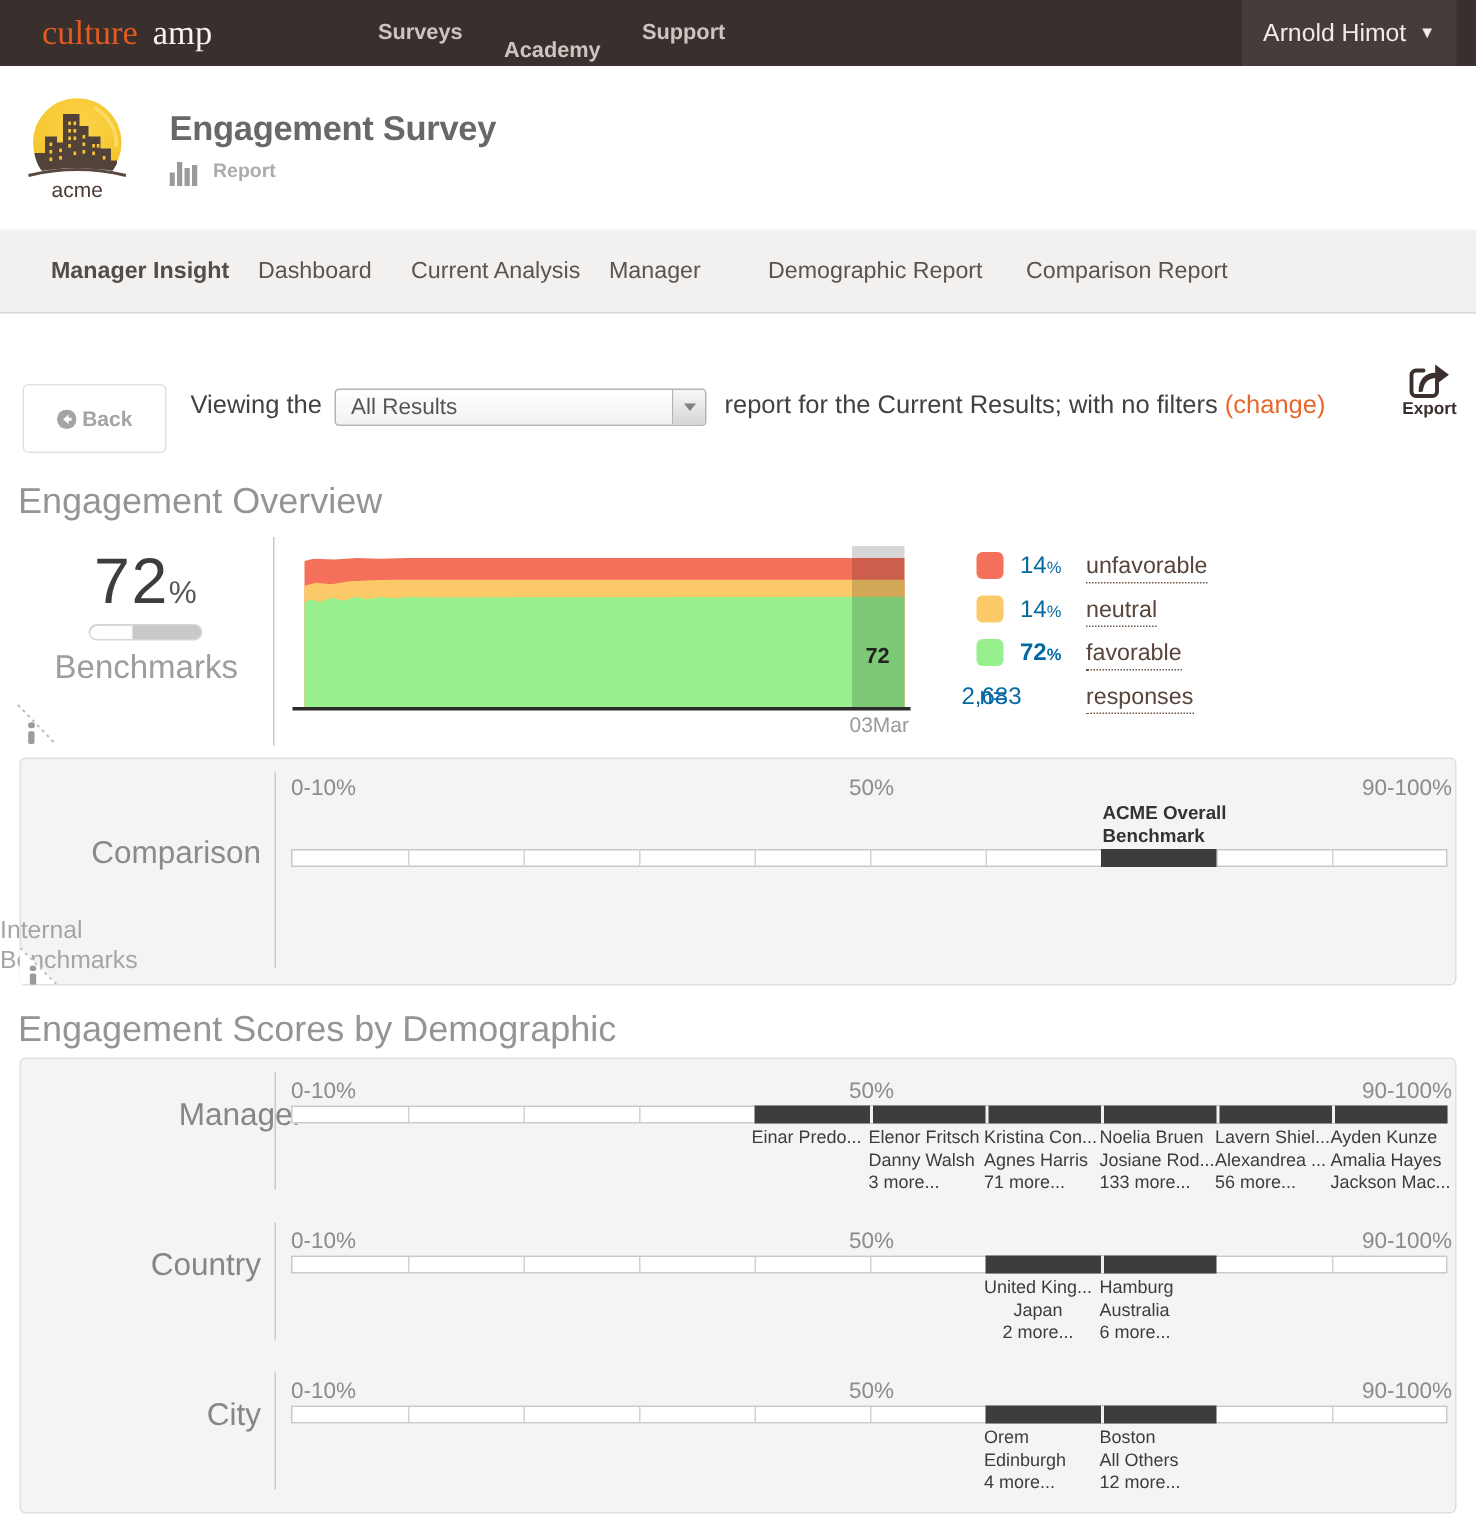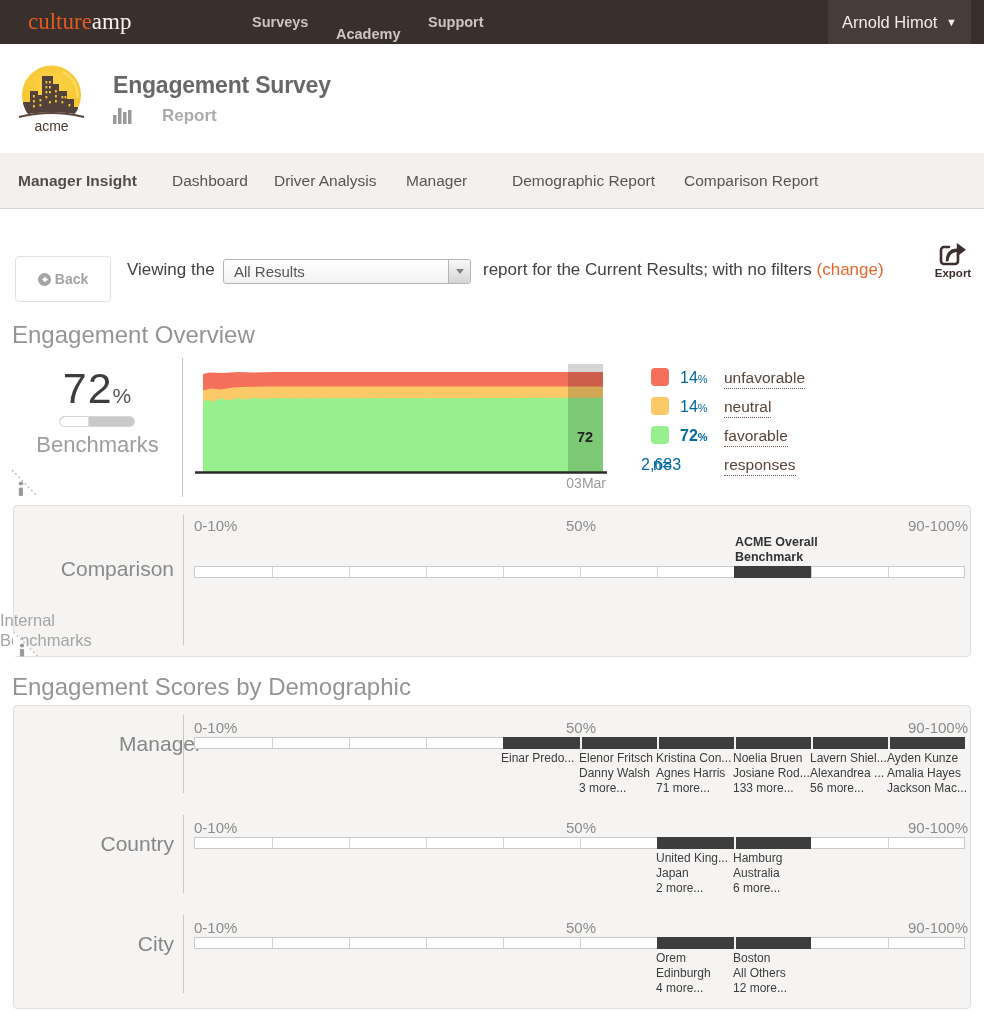--- a/index.html
+++ b/index.html
@@ -3,34 +3,34 @@
 <meta charset="utf-8">
 <style>
 * { margin:0; padding:0; box-sizing:border-box; }
 html,body { width:984px; height:1014px; background:#fff; font-family:"Liberation Sans", sans-serif; overflow:hidden; position:relative; }
 .abs { position:absolute; }
 
 
 #topbar { position:absolute; left:0; top:0; width:984px; height:44px; background:#39302e; }
 #logo { position:absolute; left:28px; top:9px; font-family:"Liberation Serif", serif; font-size:23px; letter-spacing:0px; }
 #logo .c { color:#e15a22; }
-#logo .a { color:#f7f2ec; }
+#logo .a { color:#f7f2ec;margin-left:10px; }
 .navitem { position:absolute; top:0; height:44px; line-height:44px; color:#ccc5c0; font-size:14.5px; font-weight:bold; }
 #userbox { position:absolute; left:828px; top:0; width:143px; height:44px; background:#463c3a; color:#f2ece7; font-size:16.5px; line-height:44px; text-align:center; }
 #userbox .caret { font-size:11px; position:relative; top:-2px; margin-left:4px; }
 
 
 #title { position:absolute; left:113px; top:72px; font-size:23px; font-weight:bold; color:#686868; letter-spacing:-0.2px; }
 #reporticon { position:absolute; left:113px; top:106px; }
-#reportlbl { position:absolute; left:142px; top:106px; font-size:17px; font-weight:bold; color:#acacac;margin-left:20px; }
+#reportlbl { position:absolute; left:142px; top:106px; font-size:13px; font-weight:bold; color:#acacac; }
 
 
 #tabbar { position:absolute; left:0; top:153px; width:984px; height:56px; background:#f2f1f0; border-bottom:1px solid #d9d7d5; }
 .tab { position:absolute; top:153px; height:56px; line-height:56px; font-size:15.5px; color:#5b534e; }
-.tab.active { font-weight:bold; color:#554c47; }
+.tab.active { font-weight:bold; color:#554c47;margin-left:16px; }
 
 
 #backbtn { position:absolute; left:15px; top:256px; width:96px; height:46px; background:#fff; border:1px solid #e4e2e0; border-radius:4px; color:#a6a3a0; font-weight:bold; font-size:14px; text-align:center; line-height:44px; }
 #viewing { position:absolute; left:127px; top:260px; font-size:17px; color:#43413f; }
 #dropdown { position:absolute; left:223px; top:259px; width:248px; height:25px; border:1px solid #b4b4b4; border-radius:3px; background:linear-gradient(#ffffff,#f2f2f2); }
 #dropdown .txt { position:absolute; left:10px; top:3px; font-size:15px; color:#555; }
 #dropdown .btn { position:absolute; right:0; top:0; width:22px; height:23px; border-left:1px solid #b4b4b4; background:linear-gradient(#f8f8f8,#d5d5d5); border-radius:0 3px 3px 0; }
 #dropdown .btn:after { content:""; position:absolute; left:6.5px; top:9px; border:4.5px solid transparent; border-top:5.5px solid #808080; }
 #reportfor { position:absolute; left:483px; top:260px; font-size:17px; color:#43413f; }
 #reportfor .chg { color:#e8672c; }
@@ -138,21 +138,21 @@
     <rect x="5" y="2" width="3.5" height="16"></rect>
     <rect x="10" y="6" width="3.5" height="12"></rect>
     <rect x="15" y="4" width="3.5" height="14"></rect>
   </g>
 </svg>
 <div id="reportlbl">Report</div>
 
 <div id="tabbar"></div>
 <div class="tab active" style="left:18px;">Manager Insight</div>
 <div class="tab" style="left:172px;">Dashboard</div>
-<div class="tab" style="left:274px;">Driver Analysis</div>
+<div class="tab" style="left:274px;">Current Analysis</div>
 <div class="tab" style="left:406px;">Manager</div>
 <div class="tab" style="left:512px;">Demographic Report</div>
 <div class="tab" style="left:684px;">Comparison Report</div>
 
 <div id="backbtn">
   <svg width="13" height="13" viewBox="0 0 16 16" style="vertical-align:-2px; margin-right:4px;">
       <circle cx="8" cy="8" r="8" fill="#a6a3a0"></circle>
       <path d="M9.5 4 L5 8 L9.5 12 L9.5 9.2 L12 9.2 L12 6.8 L9.5 6.8 Z" fill="#fff"></path>
     </svg>Back</div>
 <div id="viewing">Viewing the</div>
@@ -266,21 +266,21 @@
 <div class="barrow" style="left:193.5px; top:837px; width:771px;">
   <div class="cellline" style="left:77.1px;"></div>
     <div class="cellline" style="left:154.2px;"></div>
     <div class="cellline" style="left:231.3px;"></div>
     <div class="cellline" style="left:308.4px;"></div>
     <div class="cellline" style="left:385.5px;"></div>
     <div class="cellline" style="left:693.9px;"></div>
   <div class="darkseg" style="left:462.6px; width:154.2px;"></div>
   <div class="gapline" style="left:539.7px;"></div>
 </div>
-<div class="dlabel" style="left:656px; top:851px;">United King...<br>Japan<br>2 more...</div>
+<div class="dlabel" style="left:656px; top:851px;text-align:center;">United King...<br>Japan<br>2 more...</div>
 <div class="dlabel" style="left:733px; top:851px;">Hamburg<br>Australia<br>6 more...</div>
 
 <div class="scalelbl" style="left:194px; top:919px;">0-10%</div>
 <div class="scalelbl" style="left:566px; top:919px;">50%</div>
 <div class="scalelbl" style="left:908px; top:919px;">90-100%</div>
 <div class="rowlbl" style="top:932px;">City</div>
 <div class="vdiv" style="left:183px; top:915px; height:78px;"></div>
 <div class="barrow" style="left:193.5px; top:937px; width:771px;">
   <div class="cellline" style="left:77.1px;"></div>
     <div class="cellline" style="left:154.2px;"></div>

